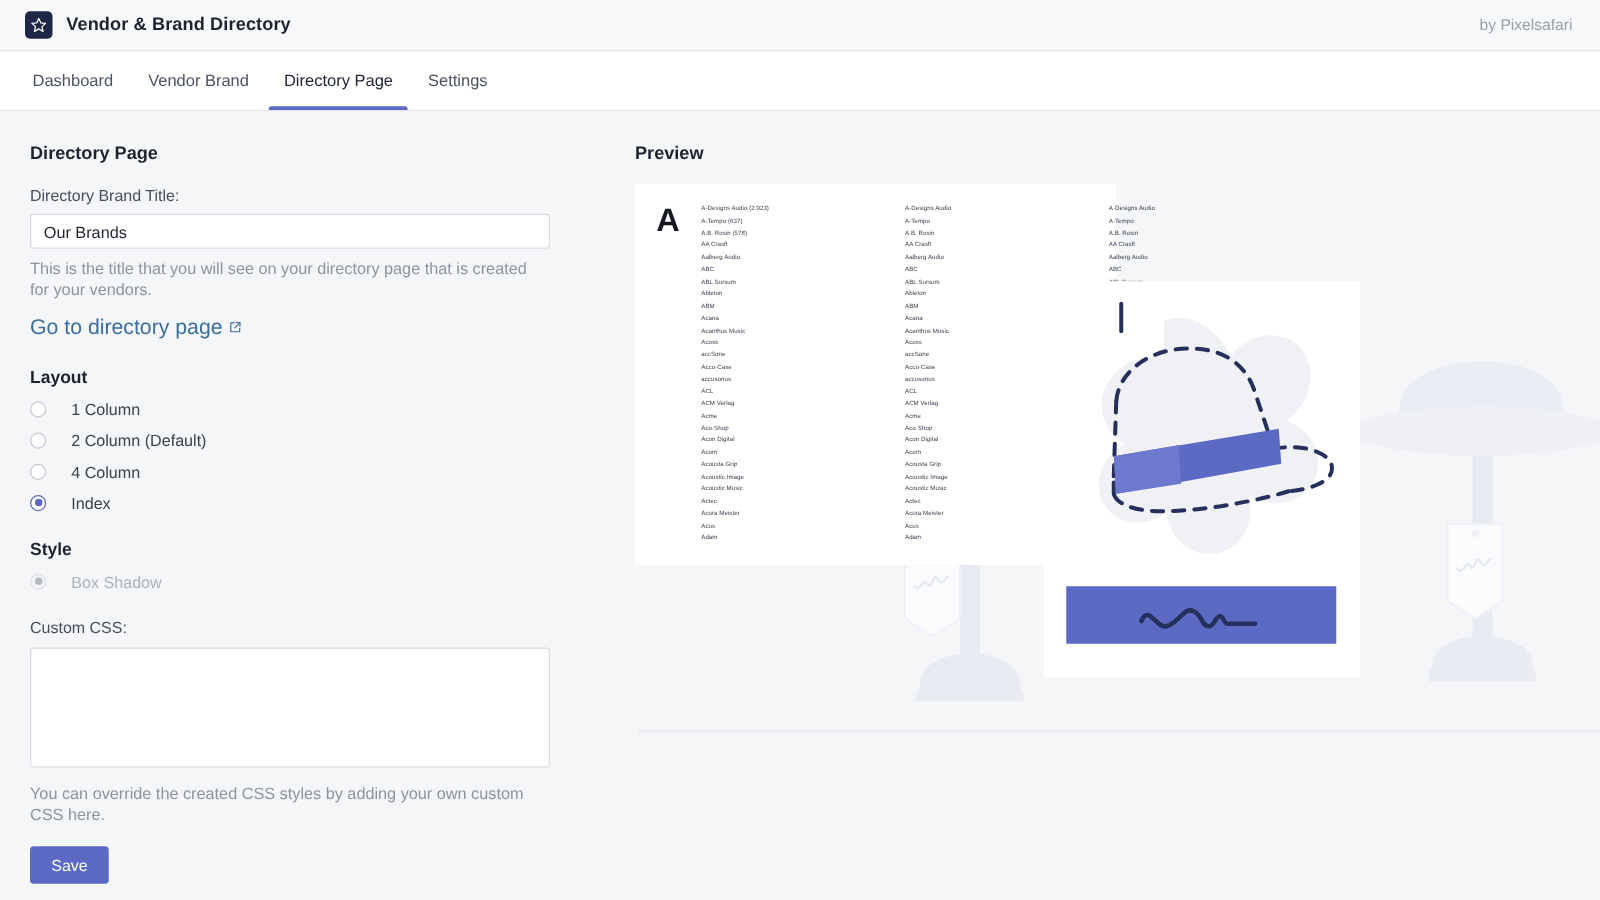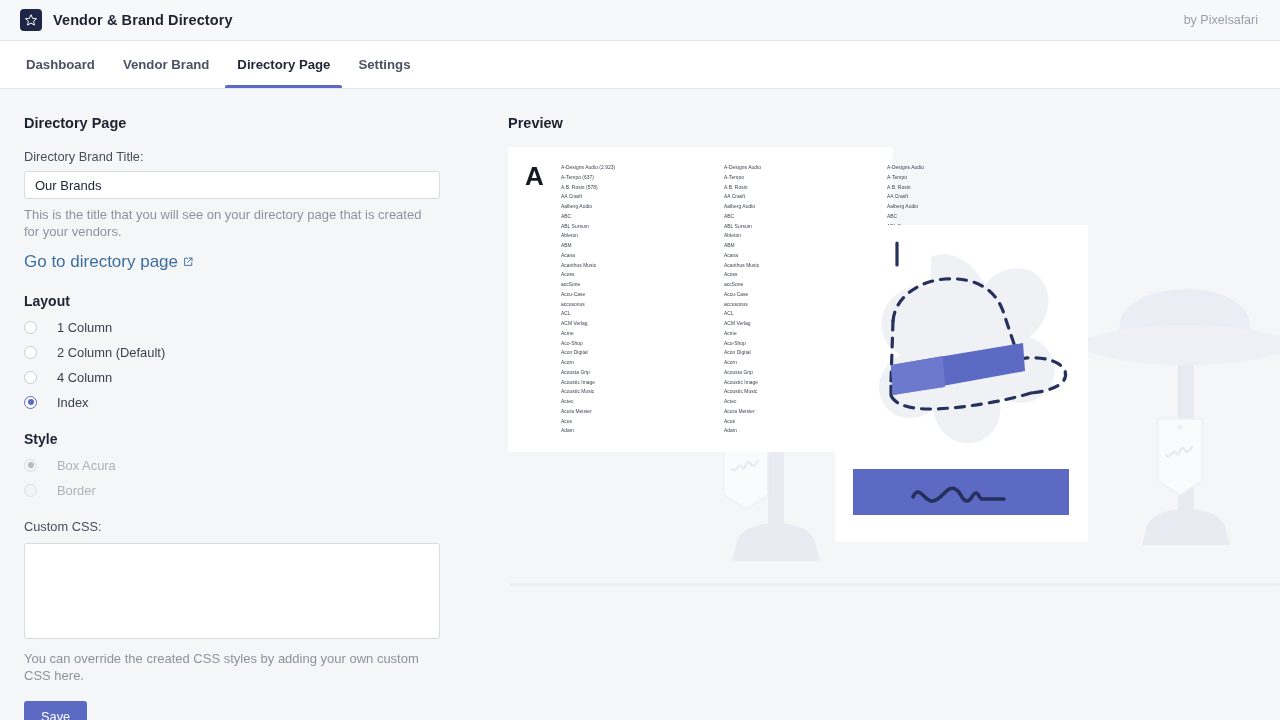--- a/index.html
+++ b/index.html
@@ -36,21 +36,20 @@
     font-size:12.5px; color:#9aa0ab;
   }
 
   
   .tabbar {
     height:48px;
     background:#ffffff;
     border-bottom:1px solid #e3e5e9;
     display:flex; align-items:stretch;
     padding:0 12px;
-    font-weight:bold;
   }
   .tab {
     display:flex; align-items:center;
     padding:0 14px;
     font-size:13.2px;
     color:#4b5261;
     cursor:pointer;
     position:relative;
     white-space:nowrap;
   }
@@ -226,25 +225,21 @@
     <div class="radio-row">
       <span class="radio checked"></span>
       <span class="radio-label">Index</span>
     </div>
 
     
     <h3 class="group-title">Style</h3>
 
     <div class="radio-row disabled">
       <span class="radio dim checked"></span>
-      <span class="radio-label dim">Box Acura</span>
-    </div>
-    <div class="radio-row disabled">
-      <span class="radio dim"></span>
-      <span class="radio-label dim">Border</span>
+      <span class="radio-label dim">Box Shadow</span>
     </div>
 
     
     <label class="field-label" style="margin-top:21px;">Custom CSS:</label>
     <textarea class="textarea" placeholder="" style=""></textarea>
     <div class="helper">You can override the created CSS styles by adding your own custom CSS here.</div>
 
     <button class="btn-save">Save</button>
   </div>
 

